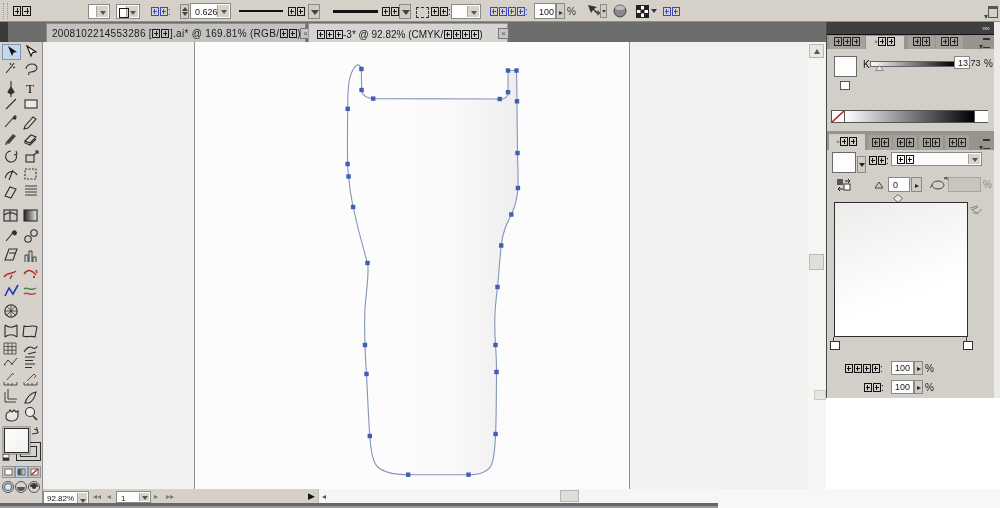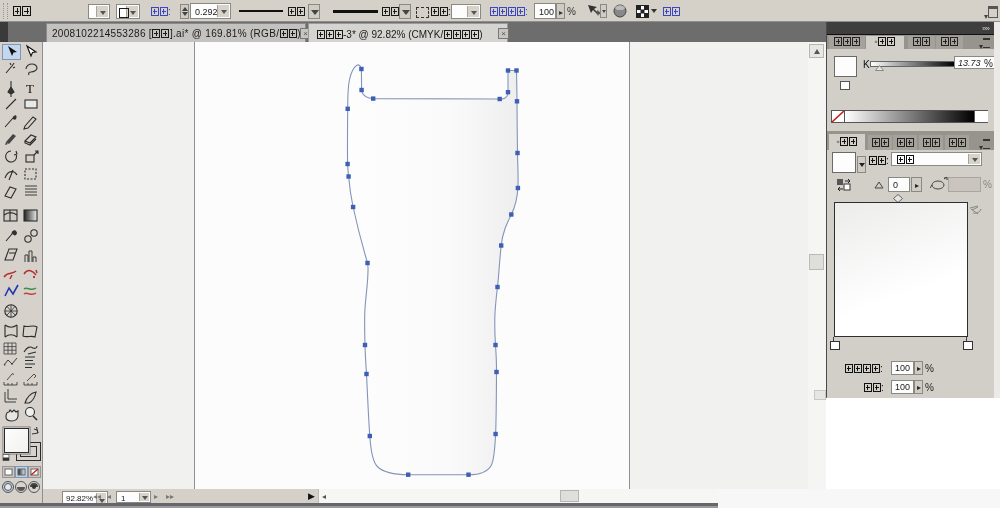--- a/index.html
+++ b/index.html
@@ -35,21 +35,21 @@
     <span class="abs" style="left:2px;top:2.5px;width:8px;height:8px;border:1.5px solid #1a1a1a;"></span>
     </div>
 
   <div class="abs blu" style="left:150px;top:6px;font-size:10px;"><span class="u"><i></i><i></i></span>:</div>
 
   <div class="sp" style="left:180px;top:4px;width:9px;height:15px;">
     <span class="abs" style="left:1px;top:2px;border-left:3px solid transparent;border-right:3px solid transparent;border-bottom:4px solid #444;"></span>
     <span class="abs" style="left:1px;bottom:2px;border-left:3px solid transparent;border-right:3px solid transparent;border-top:4px solid #444;"></span>
     </div>
   <div class="cmb" style="left:190px;top:3px;width:41px;height:16px;font-size:9px;">
-      <span style="position:absolute;left:4px;top:3px;">0.292</span>
+      <span style="position:absolute;left:4px;top:3px;">0.626</span>
       <span class="ar"></span>
     </div>
 
   <div class="abs" style="left:239px;top:10px;width:44px;height:2px;background:#111;"></div>
   <div class="abs" style="left:287px;top:6px;font-size:10px;"><i></i><i></i></div>
   <div class="sp" style="left:308px;top:4px;width:12px;height:15px;">
       <span class="abs" style="left:2px;top:5px;border-left:4px solid transparent;border-right:4px solid transparent;border-top:5px solid #444;"></span>
     </div>
 
   <div class="abs" style="left:333px;top:10px;width:45px;height:2.5px;background:#111;"></div>
@@ -330,21 +330,21 @@
   </div>
 
   <div class="abs" style="left:0;top:27px;width:168px;height:82px;background:#d2cfc8;">
     <div class="abs box" style="left:7px;top:7px;width:23px;height:21px;border:1px solid #6a6a66;"></div>
     <div class="abs box" style="left:13px;top:32px;width:10px;height:9px;border:1px solid #555;"></div>
     <span class="abs" style="left:36px;top:10px;color:#111;">K</span>
     <div class="abs" style="left:43px;top:12px;width:83px;height:4px;border:1px solid #666;background:linear-gradient(to right,#fff,#000);"></div>
     <svg class="abs" style="left:48px;top:16px;" width="9" height="6">
         <path d="M4.5,0.5 L8.5,5.5 L0.5,5.5 Z" fill="#e8e5de" stroke="#777" stroke-width="0.8"></path>
       </svg>
-    <div class="abs box" style="left:127px;top:7px;width:45px;height:13px;font-style:italic;">
+    <div class="abs box" style="left:127px;top:7px;width:16px;height:13px;">
         <span style="position:absolute;left:3px;top:1px;font-size:9px;">13.73</span>
       </div>
     <span class="abs" style="left:157px;top:9px;color:#222;">%</span>
 
     <div class="abs" style="left:4px;top:61px;width:157px;height:13px;border:1px solid #555;box-sizing:border-box;background:#fff;">
       <span class="abs" style="left:0;top:0;width:12px;height:11px;background:#fff;border-right:1px solid #555;overflow:hidden;"><svg width="12" height="11">
             <path d="M0,11 L12,0" stroke="#c02020" stroke-width="1.6"></path>
           </svg></span>
       <span class="abs" style="left:13px;top:0;width:129px;height:11px;background:linear-gradient(to right,#fff,#000);"></span>
       <span class="abs" style="left:142px;top:0;width:13px;height:11px;background:#fff;border-left:1px solid #555;"></span>
@@ -421,21 +421,21 @@
       </div>
     <div class="abs sp" style="left:87px;top:230px;width:9px;height:14px;">
         <span class="abs" style="left:2px;top:2px;font-size:8px;color:#222;">▸</span>
       </div>
     <span class="abs" style="left:98px;top:232px;color:#222;">%</span>
   </div>
 </div>
 <div class="abs" style="left:994px;top:22px;width:6px;height:376px;background:#eceae6;"></div>
 
 <div class="abs" id="status" style="left:43px;top:489px;width:675px;height:14px;background:#d5d1c9;font-size:8px;">
-  <div class="abs cmb" style="left:19px;top:2px;width:46px;height:18px;">
+  <div class="abs cmb" style="left:0;top:2px;width:46px;height:18px;">
       <span style="position:absolute;left:3px;top:2px;">92.82%</span>
       <span class="ar" style="width:9px;"></span>
     </div>
   <span class="abs" style="left:50px;top:3px;color:#777;">◂◂</span>
   <span class="abs" style="left:64px;top:3px;color:#777;">◂</span>
   <div class="abs cmb" style="left:73px;top:2px;width:35px;height:12px;">
       <span style="position:absolute;left:4px;top:2px;">1</span>
       <span class="ar" style="width:9px;"></span>
     </div>
   <span class="abs" style="left:111px;top:3px;color:#777;">▸</span>

